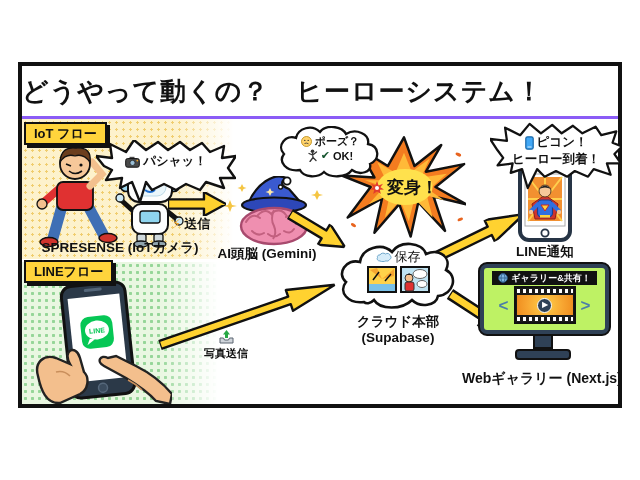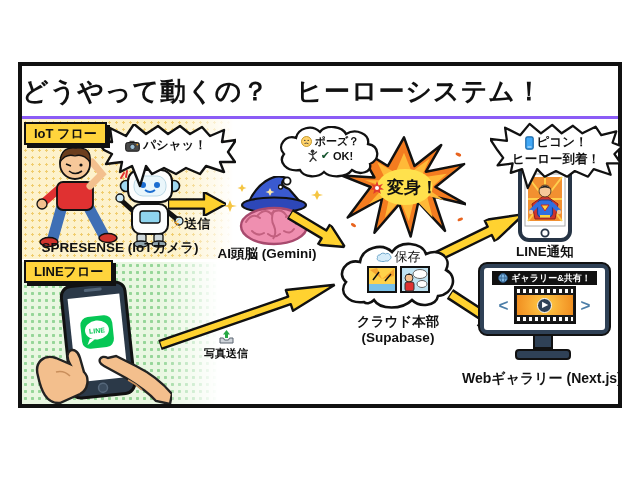--- a/index.html
+++ b/index.html
@@ -54,21 +54,21 @@
   
   .boom-txt{position:absolute;left:0;top:40px;width:100%;display:flex;align-items:center;
     justify-content:center;gap:3px;font-size:17px;font-weight:bold;z-index:5;}
   
   .cloud-save{position:absolute;left:0;top:6px;width:100%;display:flex;align-items:center;
     justify-content:center;gap:3px;font-size:13px;font-weight:normal;z-index:5;}
   .panels{position:absolute;left:0;top:24px;width:100%;display:flex;justify-content:center;gap:3px;z-index:5;}
   
   .monitor{position:absolute;left:456px;top:196px;width:130px;z-index:5;}
   .screen{background:#2f4156;border:2.5px solid #111;border-radius:9px;padding:4px;width:121px;}
-  .screen-in{background:#ffffff;border-radius:3px;height:62px;position:relative;overflow:hidden;}
+  .screen-in{background:#bef264;border-radius:3px;height:62px;position:relative;overflow:hidden;}
   .gal-banner{position:absolute;left:8px;top:3px;right:8px;height:14px;background:#111;color:#fff;
     display:flex;align-items:center;justify-content:center;gap:3px;font-size:9px;font-weight:bold;white-space:nowrap;}
   .gal-row{position:absolute;left:0;top:18px;width:100%;display:flex;align-items:center;justify-content:center;gap:5px;}
   .chev{color:#4c7ea8;font-size:17px;font-weight:bold;line-height:1;}
   .film{width:62px;height:38px;background:#191919;border:2px solid #111;box-sizing:border-box;position:relative;}
   .holes{position:absolute;left:1px;right:1px;height:4px;
     background-image:repeating-linear-gradient(90deg,#fff 0 3px,transparent 3px 6px);}
   .holes.top{top:1px;} .holes.bot{bottom:1px;}
   .film-mid{position:absolute;left:1px;right:1px;top:7px;bottom:7px;
     background:radial-gradient(circle,#ffd14a 0%,#f7a531 60%,#ef8c1e 100%);
@@ -85,21 +85,21 @@
 <div class="inner">
 
   <div class="patch patch-y"></div>
   <div class="patch patch-g"></div>
 
   <div class="title">どうやって動くの？　ヒーローシステム！</div>
 
   <div class="badge" style="left:2px;top:56px;">IoT フロー</div>
   <div class="badge" style="left:2px;top:194px;">LINEフロー</div>
 
-  <div class="bubble" style="left:74px;top:58px;width:140px;height:66px;">
+  <div class="bubble" style="left:74px;top:74px;width:140px;height:66px;">
     <svg viewBox="0 0 140 66">
       <polygon points="8,26 0,16 16,18 14,4 30,12 38,0 50,10 62,2 72,10 84,2 94,10 106,3 114,12 128,6 126,18 140,16 132,28 139,38 124,38 128,48 110,42 104,50 90,44 80,50 68,44 56,50 50,42 44,62 36,42 24,48 26,38 10,40 16,30" fill="#fff" stroke="#111" stroke-width="2.4" stroke-linejoin="round"></polygon>
     </svg>
     <div class="btxt" style="top:13px;font-size:12.5px;">
       <span class="abs" style="position:static;width:15px;height:12px;">
         <svg viewBox="0 0 15 12">
           <rect x="4.5" y="0.8" width="5" height="3" fill="#4a4a4a"></rect>
           <rect x="0.7" y="2.6" width="13.6" height="8.6" rx="1.8" fill="#4a4a4a" stroke="#111" stroke-width="1"></rect>
           <circle cx="7.5" cy="6.9" r="2.6" fill="#9bbfd6" stroke="#222" stroke-width="0.8"></circle>
           <circle cx="12.3" cy="4.6" r="0.9" fill="#f5a623"></circle>

